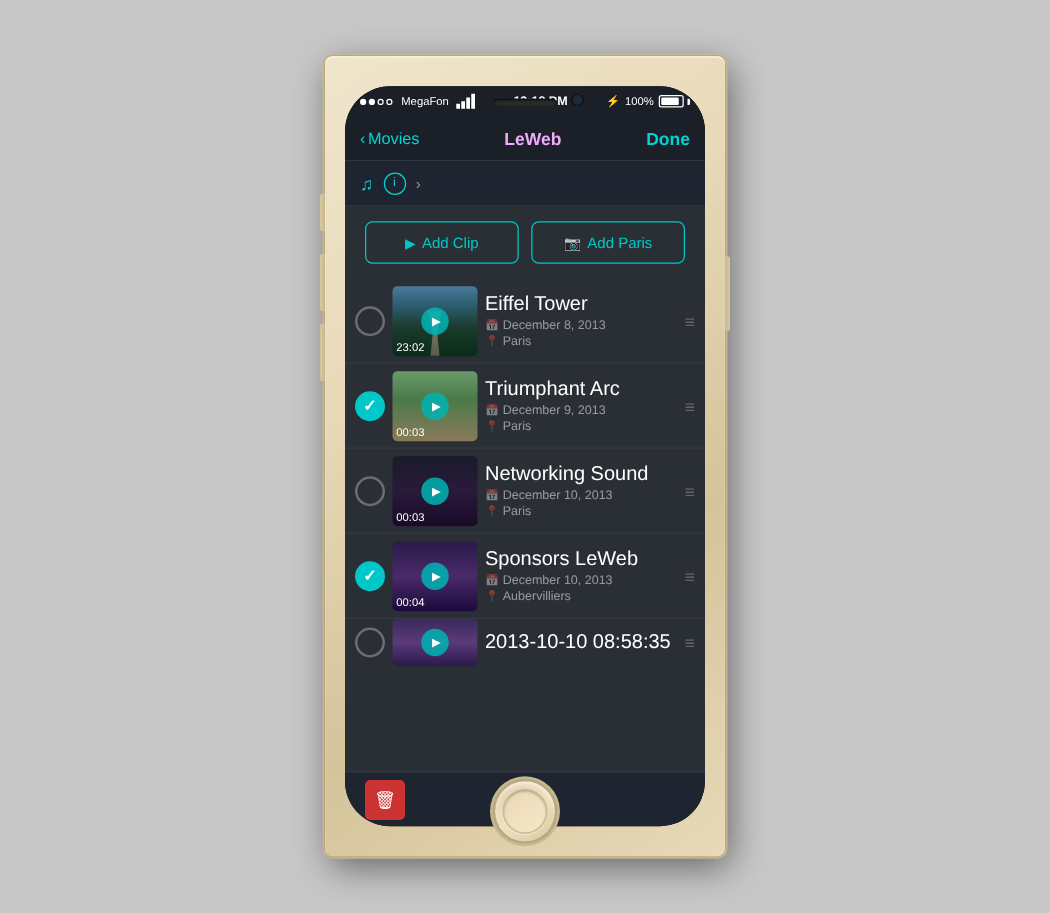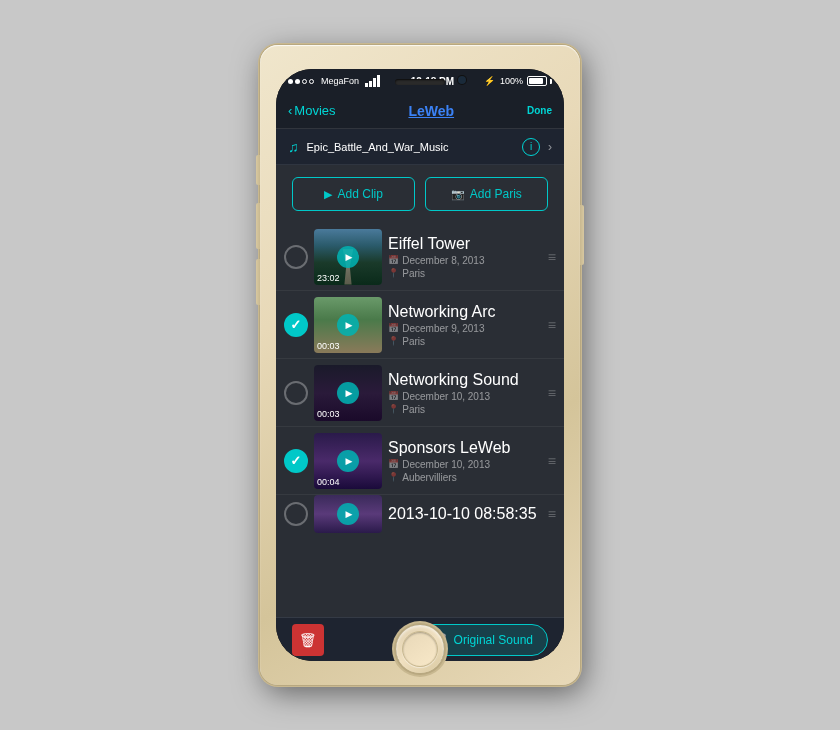--- a/index.html
+++ b/index.html
@@ -9,21 +9,21 @@
       justify-content: center;
       align-items: center;
       min-height: 100vh;
       font-family: -apple-system, 'Helvetica Neue', Helvetica, sans-serif;
     }
 
     .phone-outer {
       width: 320px;
       height: 640px;
       background: linear-gradient(145deg, #f0e6cc, #e8d9b8, #d4c49a, #e8d9b8);
-      border-radius: 18px;
+      border-radius: 6px;
       position: relative;
       box-shadow:
         0 0 0 1px #b8a880,
         0 0 0 2px #c8b890,
         4px 8px 30px rgba(0,0,0,0.5),
         inset 0 1px 1px rgba(255,255,255,0.8);
       display: flex;
       flex-direction: column;
       align-items: center;
     }
@@ -244,28 +244,27 @@
     }
     .nav-back {
       color: #00d4d4;
       font-size: 13px;
       display: flex;
       align-items: center;
       gap: 2px;
       cursor: pointer;
     }
     .nav-title {
-      color: #3b82f6;
+      color: #f0abfc;
       font-size: 14px;
       font-weight: 600;
-      text-decoration: underline;
     }
     .nav-done {
       color: #00d4d4;
-      font-size: 10px;
+      font-size: 14px;
       font-weight: 600;
       cursor: pointer;
     }
 
     
     .music-bar {
       background: #1e2430;
       height: 36px;
       display: flex;
       align-items: center;
@@ -579,21 +578,20 @@
         <div class="nav-back">
           <span>‹</span>
           <span>Movies</span>
         </div>
         <div class="nav-title">LeWeb</div>
         <div class="nav-done">Done</div>
       </div>
 
       <div class="music-bar">
         <span class="music-note">♫</span>
-        <span class="music-title">Epic_Battle_And_War_Music</span>
         <div class="music-info-btn">i</div>
         <span class="music-chevron">›</span>
       </div>
 
       <div class="action-buttons">
         <button class="action-btn">
           <span class="action-btn-icon">▶</span>
           <span>Add Clip</span>
         </button>
         <button class="action-btn">
@@ -628,21 +626,21 @@
 
         <div class="video-item">
           <div class="checkbox checked"></div>
           <div class="video-thumb thumb-arc">
             <div class="play-overlay">
               <span class="play-icon">▶</span>
             </div>
             <span class="thumb-duration">00:03</span>
           </div>
           <div class="video-info">
-            <span class="video-title">Networking Arc</span>
+            <span class="video-title">Triumphant Arc</span>
             <span class="video-date">
               <span class="meta-icon">📅</span>
               December 9, 2013
             </span>
             <span class="video-location">
               <span class="meta-icon">📍</span>
               Paris
             </span>
           </div>
           <span class="drag-handle">≡</span>
@@ -704,24 +702,20 @@
           </div>
           <span class="drag-handle">≡</span>
         </div>
 
       </div>
 
       <div class="bottom-toolbar">
         <div class="trash-btn">
           <span class="trash-icon">🗑</span>
         </div>
-        <div class="original-sound-btn">
-          <span class="mic-icon">🎤</span>
-          <span>Original Sound</span>
-        </div>
       </div>
 
     </div>
   </div>
 
   <div class="home-button">
     <div class="home-button-inner"></div>
   </div>
 </div>
 

